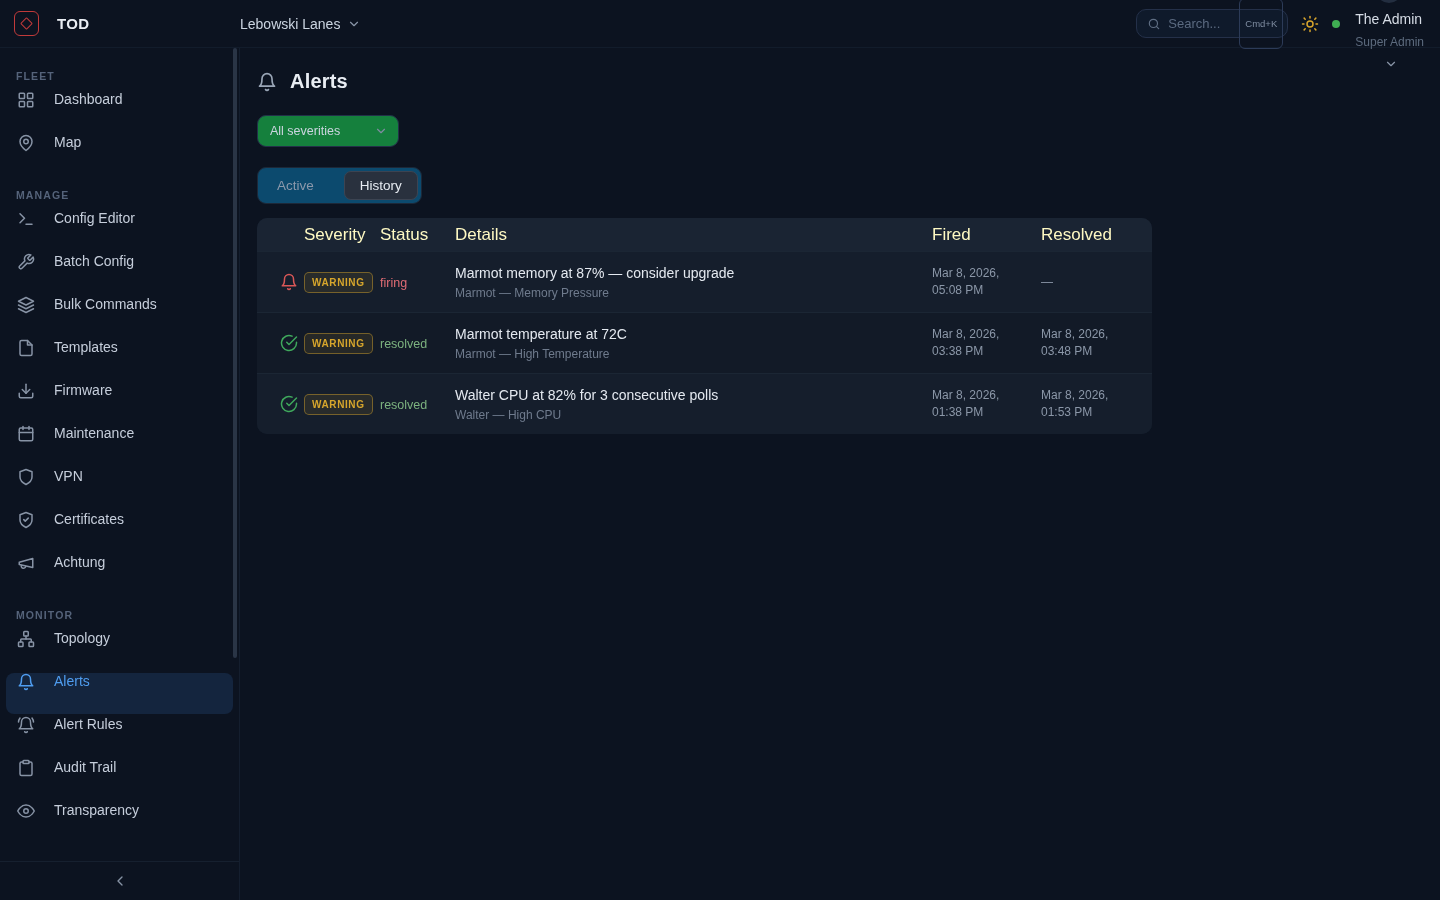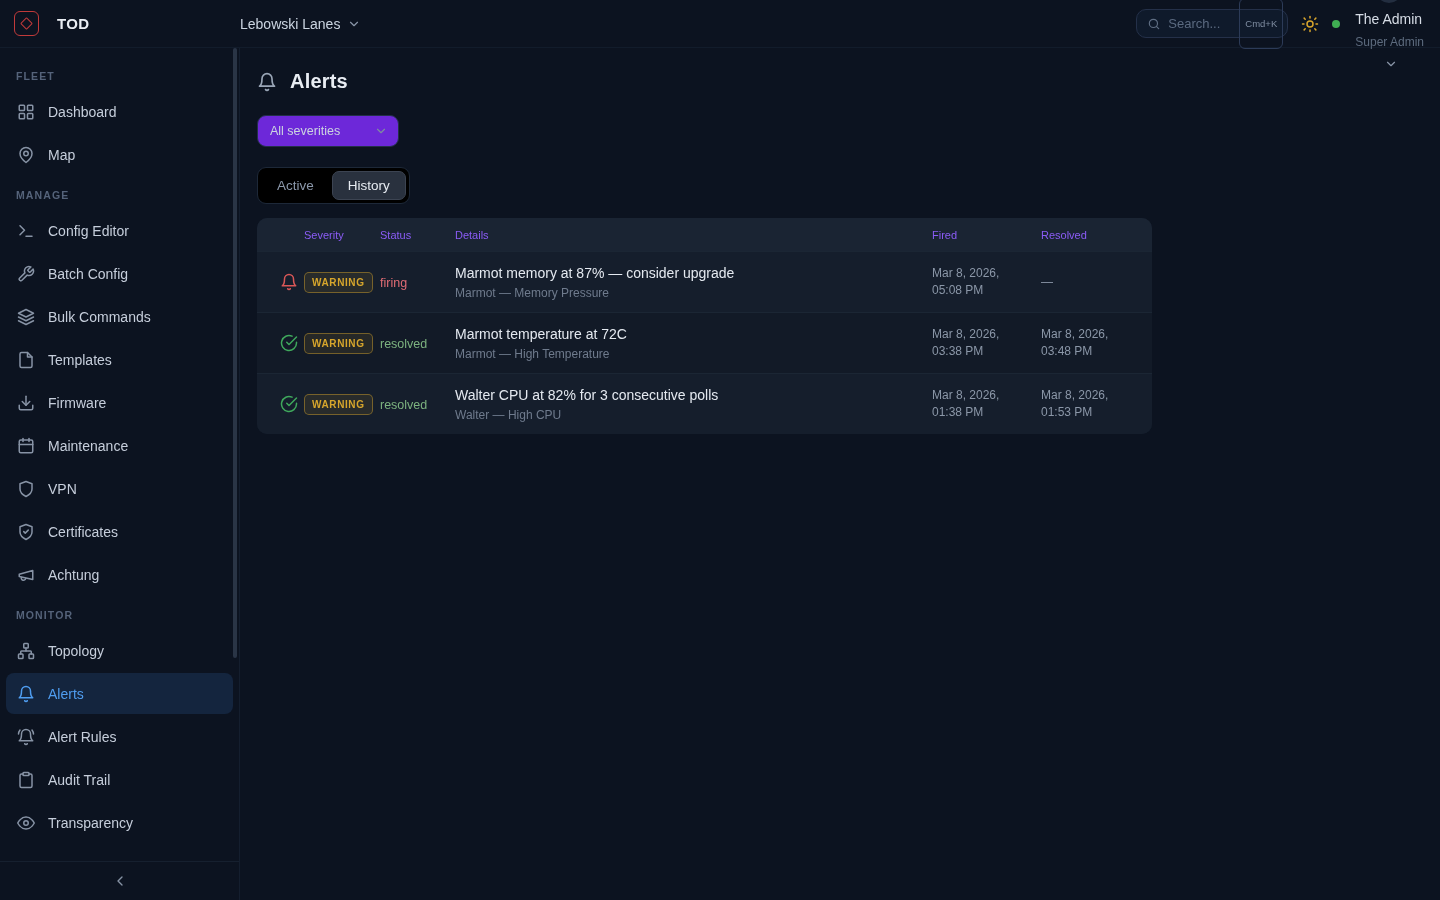--- a/index.html
+++ b/index.html
@@ -54,21 +54,21 @@
   
   .sidebar {
     position:absolute; top:48px; left:0; width:240px; bottom:0;
     border-right:1px solid #141e2e;
     display:flex; flex-direction:column;
     background:#0c1320;
   }
   .nav { flex:1; overflow:hidden; padding-top:10px; position:relative; }
   .section-label { padding:12px 16px 7px; font-size:10.5px; font-weight:700; letter-spacing:1.1px; color:#55637a; }
   .nav-item {
-    display:flex; align-items:center; gap:13px;
+    display:flex; gap:19px;
     margin:2px 6px; padding:0 11px; height:41px;
     border-radius:8px; font-size:14px; color:#c6cedb; cursor:pointer;
   }
   .nav-item .icon { width:18px; height:18px; color:#8793a5; }
   .nav-item.active { background:#14253e; color:#4f9df0; }
   .nav-item.active .icon { color:#4f9df0; }
   .scroll-thumb {
     position:absolute; top:48px; left:233px; width:4px; height:610px;
     background:#2a3546; border-radius:2px; z-index:6; cursor:grab;
   }
@@ -80,37 +80,37 @@
 
   
   .main { position:absolute; left:240px; top:48px; right:0; bottom:0; padding:18px 24px 0 17px; }
   .page-header { display:flex; align-items:center; gap:13px; margin:4px 0 22px; }
   .page-header .icon { color:#9aa6b7; }
   .page-title { font-size:20px; font-weight:700; color:#e9edf3; letter-spacing:.2px; }
 
   .filter-select {
     display:inline-flex; align-items:center; justify-content:space-between;
     width:142px; height:32px; padding:0 10px 0 12px;
-    background:#6d28d9; border:1px solid #233049; border-radius:9px;
+    background:#15803d; border:1px solid #233049; border-radius:9px;
     font-size:12.5px; color:#ccd5e0; cursor:pointer; margin-bottom:20px;
   }
   .filter-select .icon { color:#7e8ba0; }
 
   .tabs {
-    display:inline-flex; align-items:center; gap:2px;
-    background:#000000; border:1px solid #1d2838; border-radius:9px;
+    display:inline-flex; align-items:center; gap:14px;
+    background:#0c4a6e; border:1px solid #1d2838; border-radius:9px;
     padding:3px; margin-bottom:14px;
   }
   .tab { padding:6px 15px; font-size:13.5px; border-radius:7px; color:#8b98ab; cursor:pointer; border:1px solid transparent; }
   .tab.active { background:#29313e; color:#e7ecf2; border:1px solid #3c4term45;border:1px solid #3c4452; }
 
   
   .table { width:895px; border-radius:10px; overflow:hidden; background:#121b29; }
   .tr { display:grid; grid-template-columns:47px 76px 75px 477px 109px 1fr; align-items:center; }
-  .thead { background:#1a2433; height:33px; font-size:11px; color:#8b5cf6; }
+  .thead { background:#1a2433; height:33px; font-size:17px; color:#fef9c3; }
   .row { height:61px; border-top:1px solid #1b2634; cursor:pointer; }
   .row.odd { background:#151e2c; }
   .row.even { background:#121a27; }
   .cell-icon { padding-left:16px; }
   .row .cell-icon .icon.firing { color:#d95757; }
   .row .cell-icon .icon.ok { color:#3fa85c; }
   .badge {
     display:inline-block; font-size:10px; font-weight:700; letter-spacing:.6px;
     color:#d7a62c; background:rgba(215,166,44,.10);
     border:1px solid rgba(215,166,44,.45);

